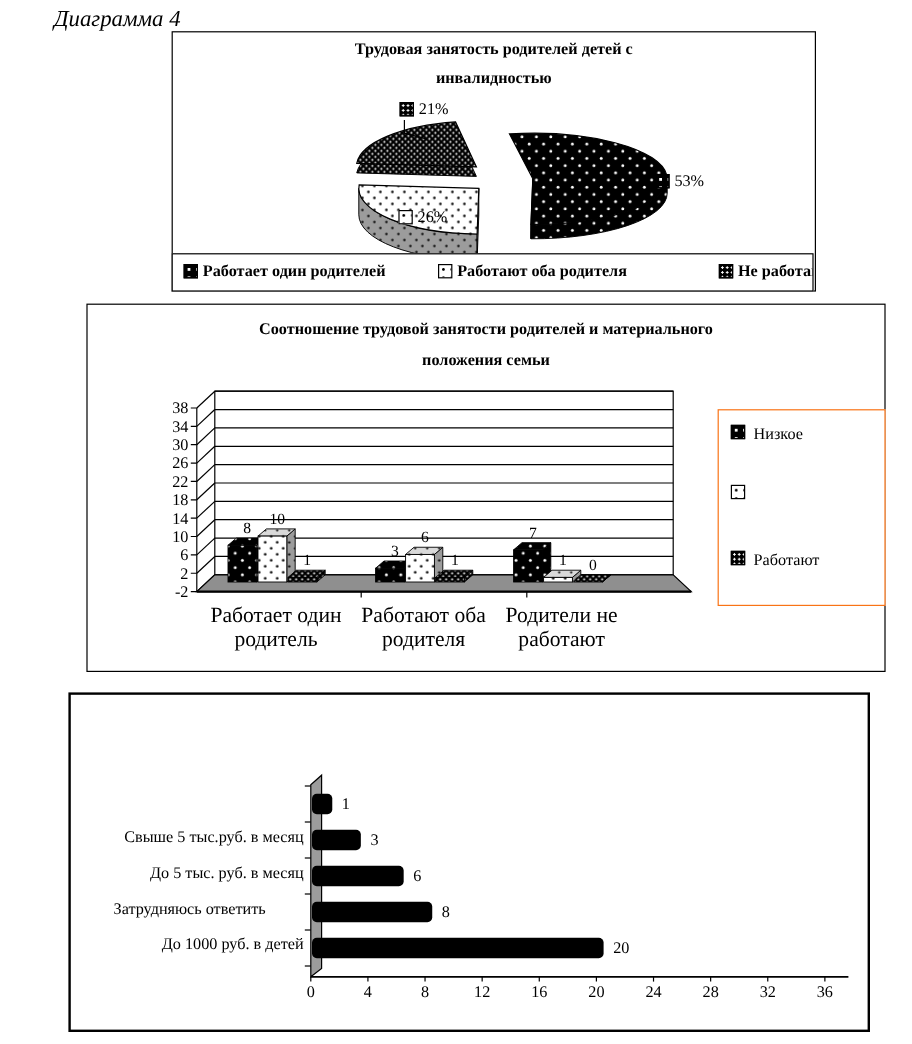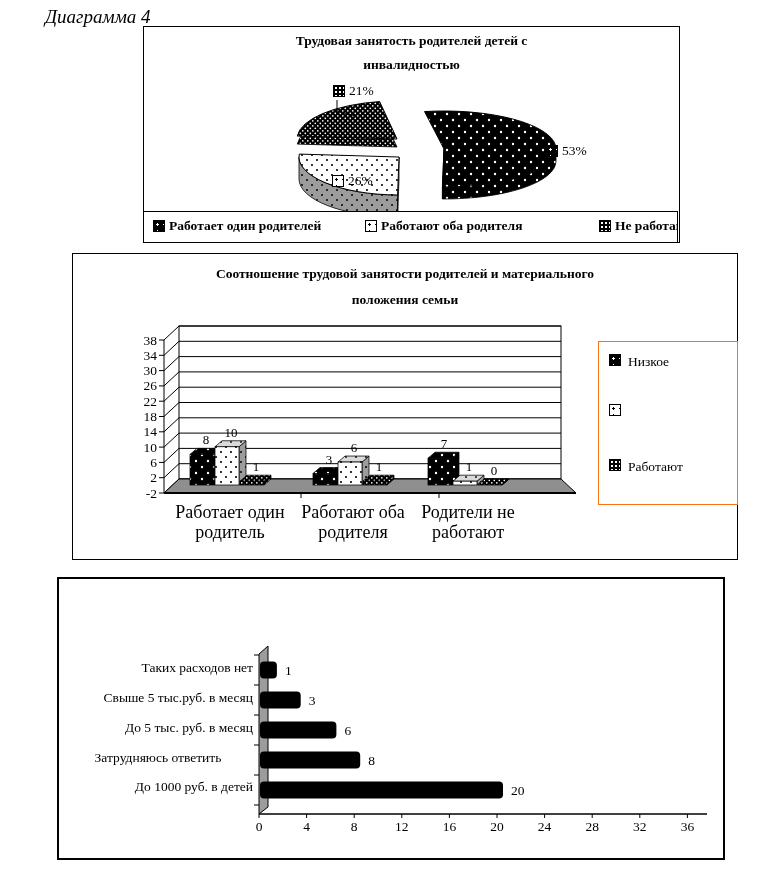--- a/index.html
+++ b/index.html
@@ -240,18 +240,17 @@
       <text x="225.9" y="95.5" font-size="13.5px">1</text>
       <rect x="201" y="112.5" width="40.7" height="17" rx="4" ry="4" fill="#000000"></rect>
       <text x="249.7" y="125.5" font-size="13.5px">3</text>
       <rect x="201" y="142.5" width="76.4" height="17" rx="4" ry="4" fill="#000000"></rect>
       <text x="285.4" y="155.5" font-size="13.5px">6</text>
       <rect x="201" y="172.5" width="100.2" height="17" rx="4" ry="4" fill="#000000"></rect>
       <text x="309.2" y="185.5" font-size="13.5px">8</text>
       <rect x="201" y="202.5" width="243" height="17" rx="4" ry="4" fill="#000000"></rect>
       <text x="452" y="215.5" font-size="13.5px">20</text>
     </svg>
-  <div class="cat3" style="top:79px;">Таких расходов нет</div>
   <div class="cat3" style="top:109px;">Свыше 5 тыс.руб. в месяц</div>
   <div class="cat3" style="top:139px;">До 5 тыс. руб. в месяц</div>
   <div class="cat3" style="top:169px;text-align:center;">Затрудняюсь ответить</div>
   <div class="cat3" style="top:198px;">До 1000 руб. в детей</div>
 </div>
 
 </body></html>

